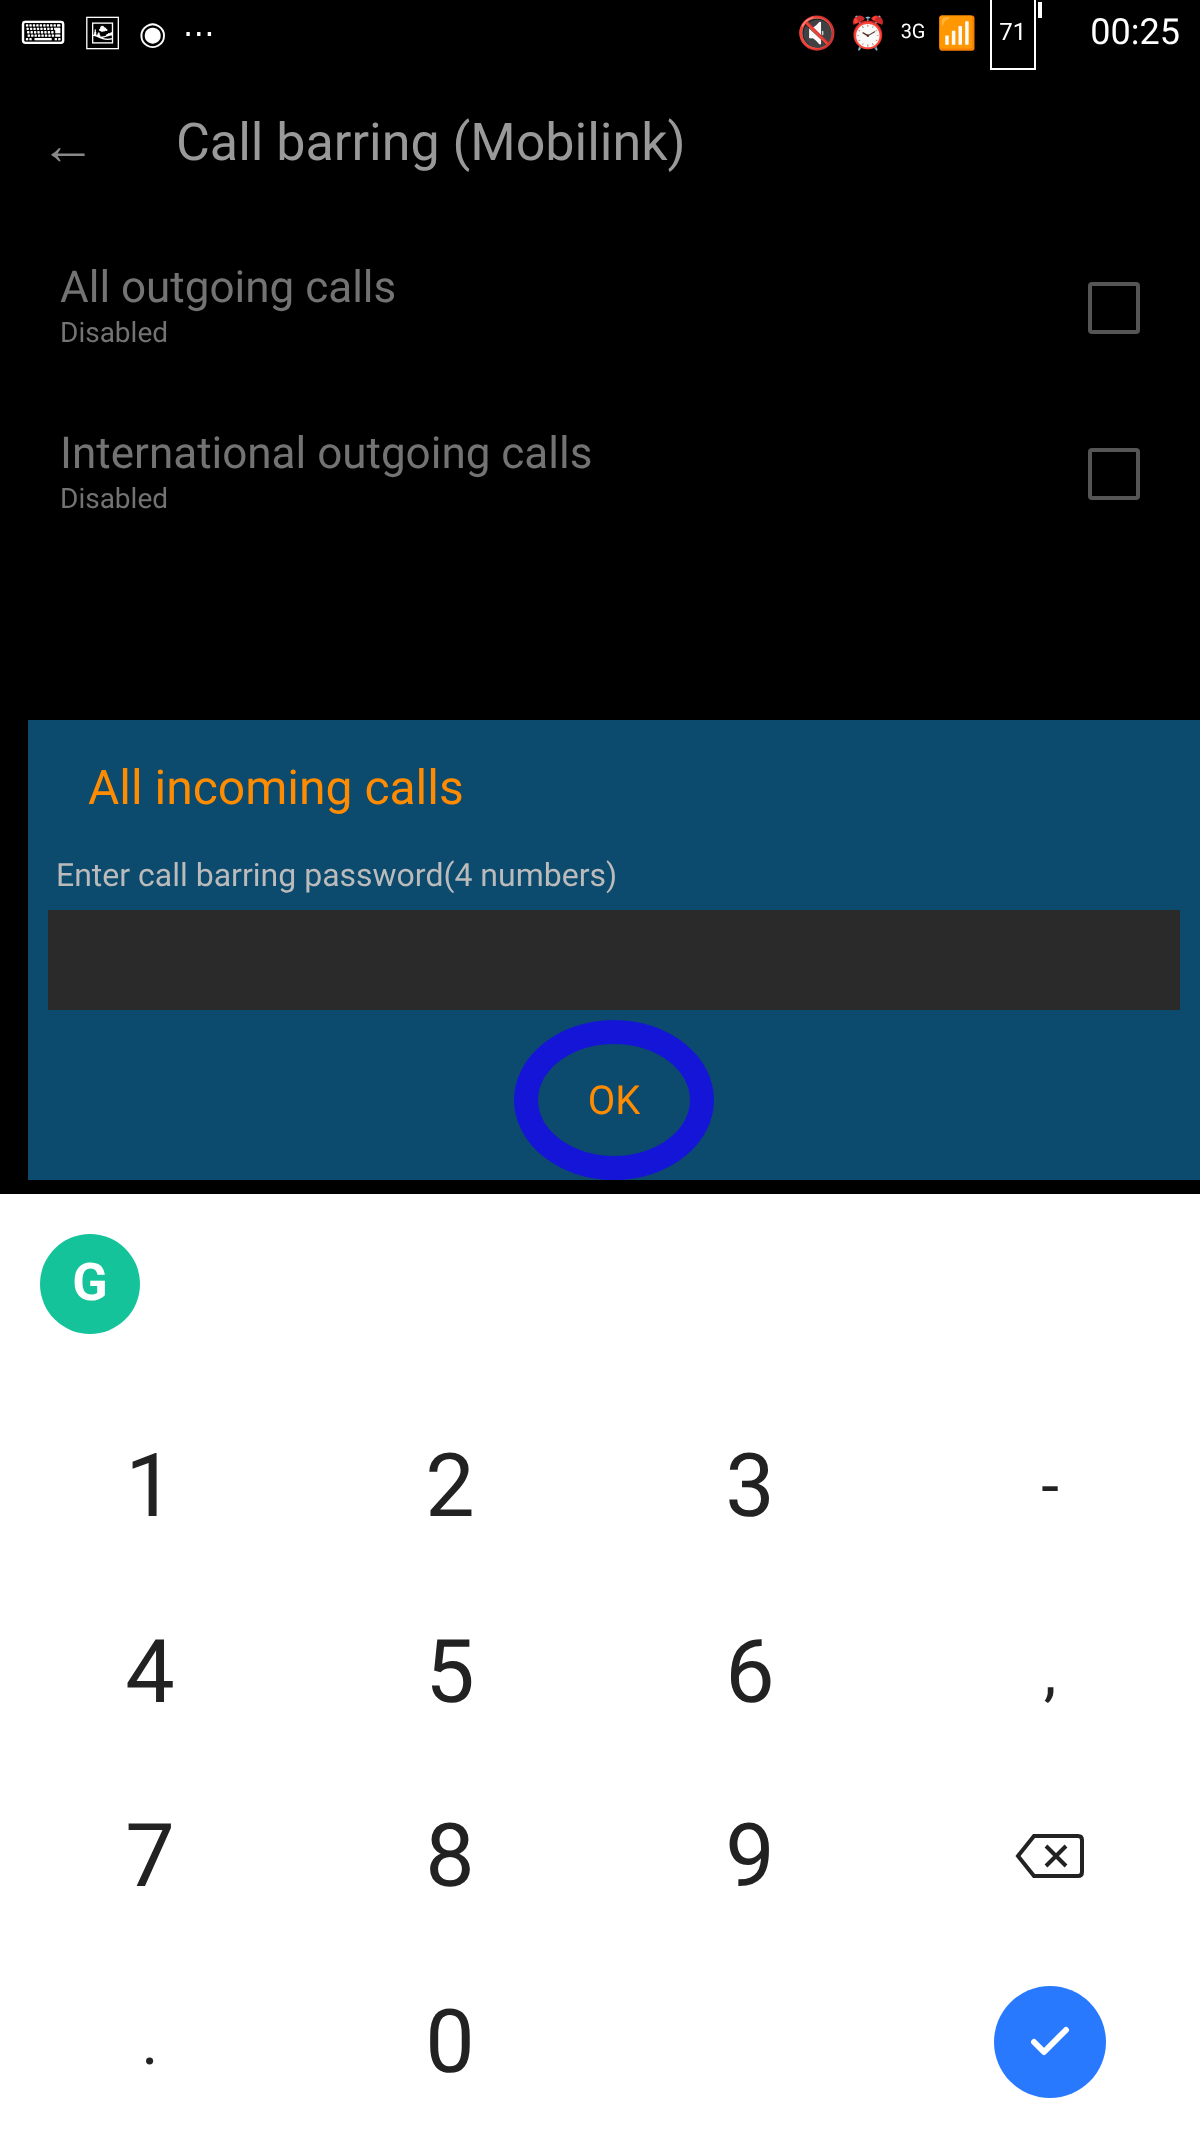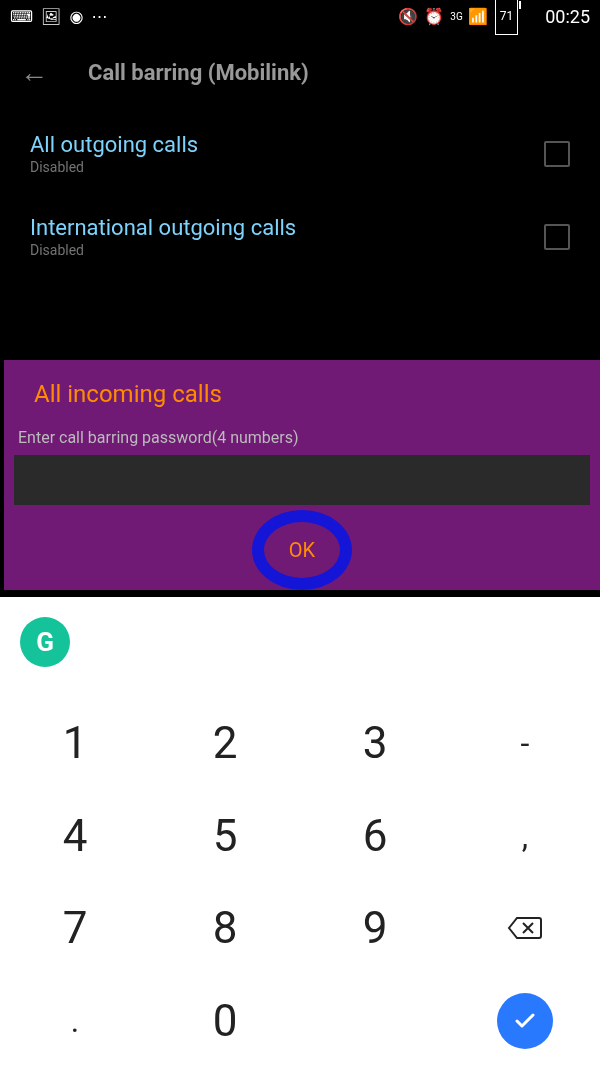--- a/index.html
+++ b/index.html
@@ -44,57 +44,57 @@
       padding: 0 20px;
       gap: 40px;
     }
     .back-arrow {
       color: #888;
       font-size: 28px;
       cursor: pointer;
     }
     .page-title {
       color: #999;
-      font-size: 22px;
-      font-weight: 700;
+      font-size: 26px;
+      font-weight: 400;
     }
     .settings-list {
       padding: 0;
     }
     .setting-item {
       padding: 20px 30px;
       display: flex;
       justify-content: space-between;
       align-items: center;
     }
     .setting-text {
       display: flex;
       flex-direction: column;
     }
     .setting-label {
-      color: #7dd3fc;
+      color: #737373;
       font-size: 22px;
     }
     .setting-status {
       color: #737373;
       font-size: 14px;
       margin-top: 2px;
     }
     .checkbox {
       width: 26px;
       height: 26px;
       border: 2px solid #555;
       border-radius: 2px;
     }
     .dialog {
       position: absolute;
       top: 360px;
-      left: 4px;
+      left: 14px;
       right: 0;
-      background: #701a75;
+      background: #0c4a6e;
       padding: 20px 10px 10px;
     }
     .dialog-title {
       color: #ff8c00;
       font-size: 24px;
       padding: 0 20px 20px;
     }
     .dialog-label {
       color: #bbb;
       font-size: 16px;

